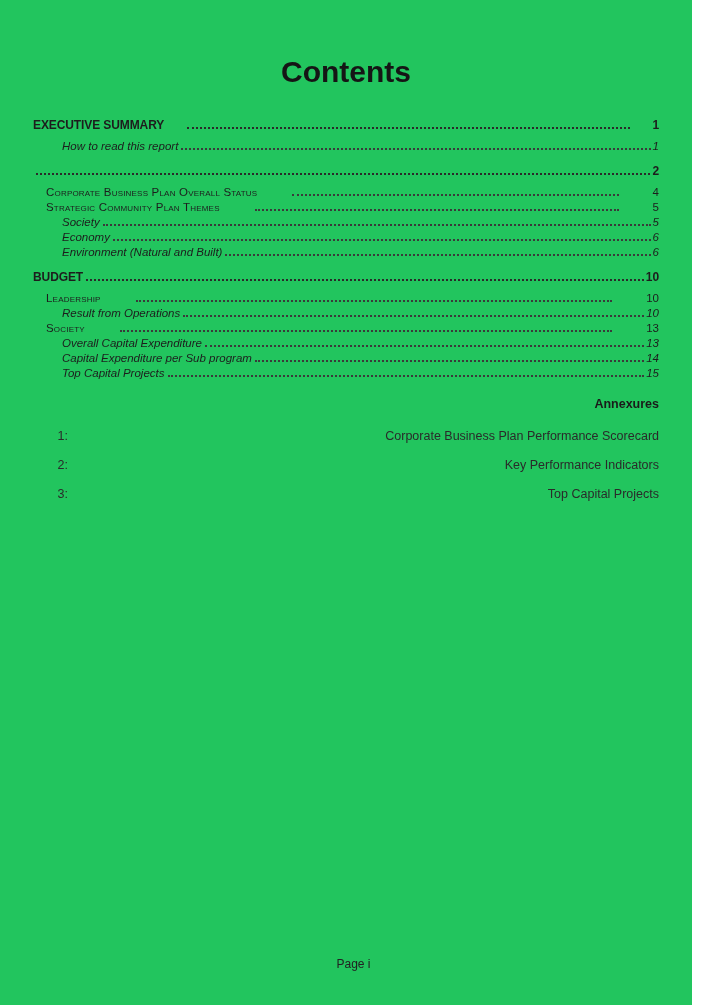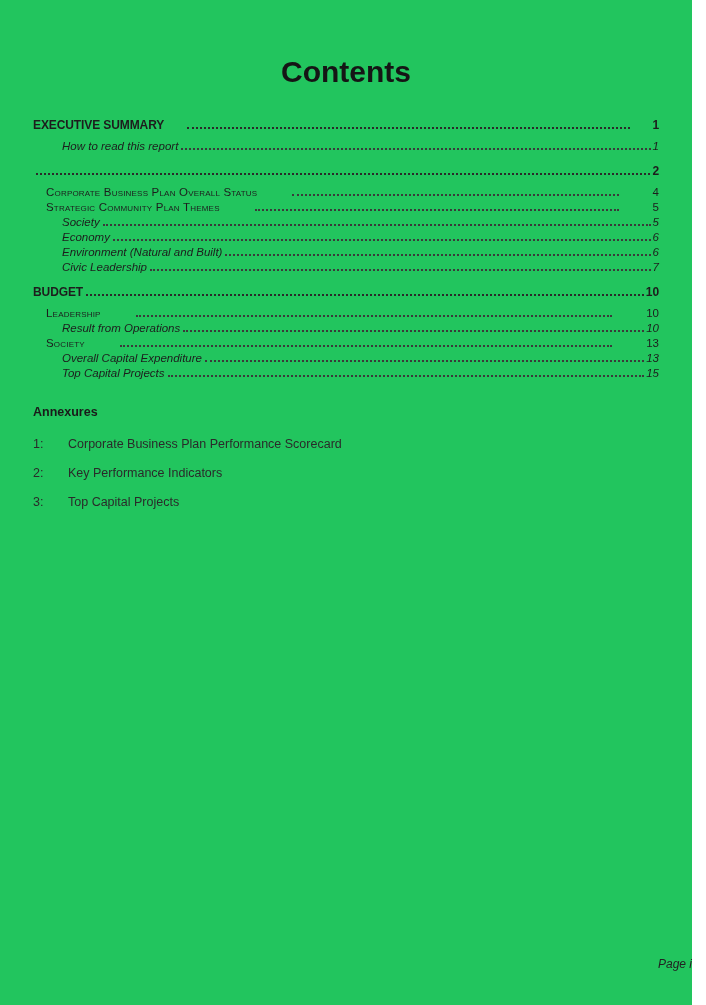--- a/index.html
+++ b/index.html
@@ -56,21 +56,22 @@
   .toc-label { flex: 0 0 auto; }
   .toc-dots {
     flex: 1 1 auto;
     min-width: 12px;
     border-bottom: 2px dotted #3a3a3a;
     margin: 0 2px 3px 3px;
   }
   .toc-row.lvl1 .toc-dots { border-bottom-color: #2a2a2a; }
   .toc-page { flex: 0 0 auto; }
   .annexures {
-    margin: 24px 33px 0 33px;
+    margin: 16px 33px 0 33px;
+    text-align: right;
   }
   .annex-heading {
     margin: 0 0 18px 0;
     font-size: 12.5px;
     font-weight: bold;
     color: #1a1a1a;
   }
   .annex-row {
     display: flex;
     margin-bottom: 14px;
@@ -78,24 +79,23 @@
     line-height: 15px;
     color: #2a2a2a;
   }
   .annex-num { flex: 0 0 35px; }
   .annex-label { flex: 1 1 auto; }
   .page-footer {
     position: absolute;
     left: 15px;
     right: 0;
     bottom: 34px;
-    text-align: right;
+    text-align: center;
     font-size: 12px;
     color: #222222;
-    font-style: italic;
   }
 </style>
 </head>
 <body>
 
 <div class="page">
   <h1 class="doc-title">Contents</h1>
 
   <nav class="toc" id="toc">
       <div class="toc-row lvl1">
@@ -130,25 +130,20 @@
       <div class="toc-row lvl3">
         <span class="toc-label">Economy</span>
         <span class="toc-dots"></span>
         <span class="toc-page">6</span>
       </div>
       <div class="toc-row lvl3">
         <span class="toc-label">Environment (Natural and Built)</span>
         <span class="toc-dots"></span>
         <span class="toc-page">6</span>
       </div>
-      <div class="toc-row lvl3">
-        <span class="toc-label">Civic Leadership</span>
-        <span class="toc-dots"></span>
-        <span class="toc-page">7</span>
-      </div>
       <div class="toc-row lvl1">
         <span class="toc-label">BUDGET</span>
         <span class="toc-dots"></span>
         <span class="toc-page">10</span>
       </div>
       <div class="toc-row lvl2">
         <span class="toc-label">Leadership</span>
         <span class="toc-dots"></span>
         <span class="toc-page">10</span>
       </div>
@@ -159,20 +154,25 @@
       </div>
       <div class="toc-row lvl2">
         <span class="toc-label">Society</span>
         <span class="toc-dots"></span>
         <span class="toc-page">13</span>
       </div>
       <div class="toc-row lvl3">
         <span class="toc-label">Overall Capital Expenditure</span>
         <span class="toc-dots"></span>
         <span class="toc-page">13</span>
+      </div>
+      <div class="toc-row lvl3">
+        <span class="toc-label">Capital Expenditure per Sub program</span>
+        <span class="toc-dots"></span>
+        <span class="toc-page">14</span>
       </div>
       <div class="toc-row lvl3">
         <span class="toc-label">Top Capital Projects</span>
         <span class="toc-dots"></span>
         <span class="toc-page">15</span>
       </div>
     </nav>
 
   <section class="annexures">
     <h2 class="annex-heading">Annexures</h2>

